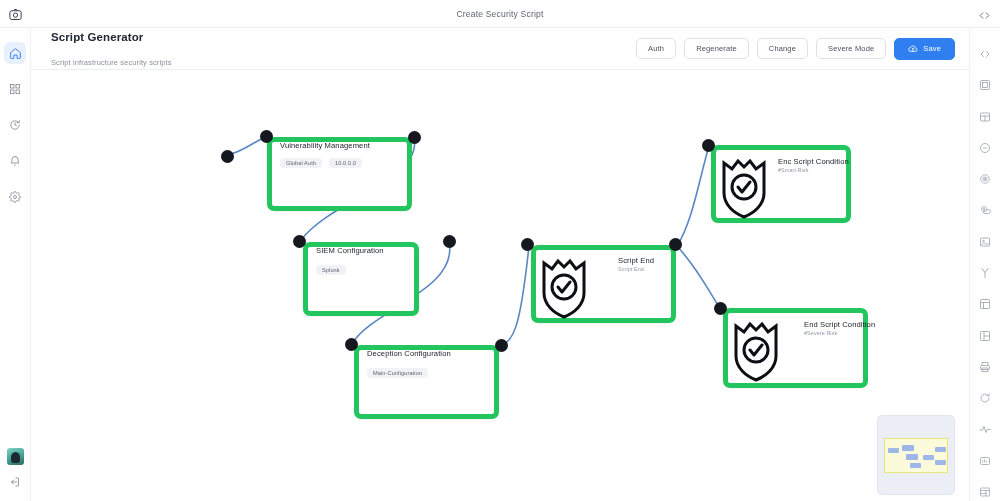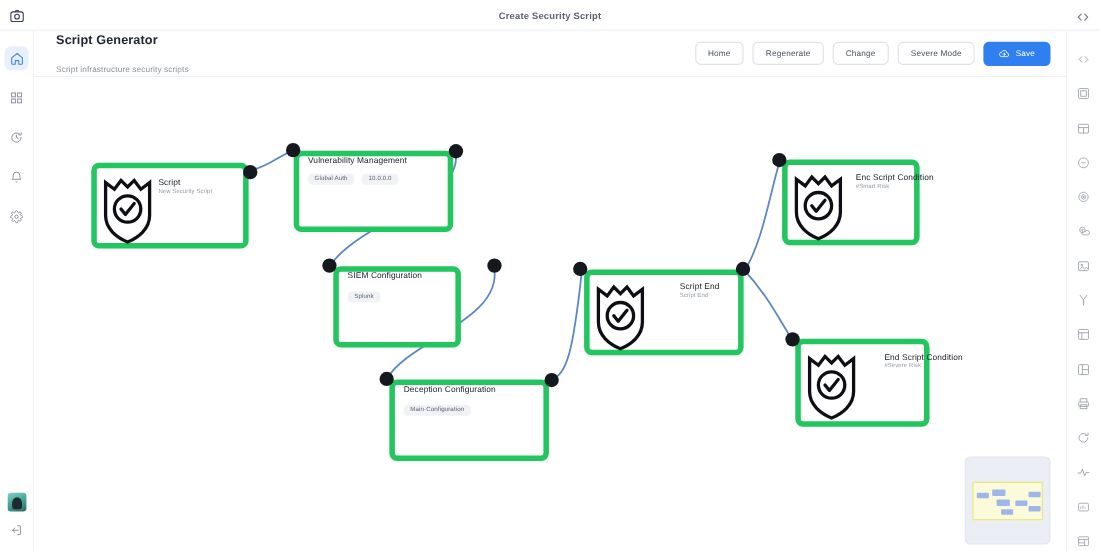--- a/index.html
+++ b/index.html
@@ -10,21 +10,21 @@
     overflow: hidden;
   }
   .app { position: relative; width: 1000px; height: 501px; background:#fff; }
 
   
   .topstrip {
     position:absolute; left:0; top:0; width:1000px; height:28px;
     border-bottom:1px solid #eceef1; background:#fff;
     display:flex; align-items:center; justify-content:center;
   }
-  .topstrip-title { font-size:8.5px; color:#5c6370; letter-spacing:.2px;font-weight:bold; }
+  .topstrip-title { font-size:8.5px; color:#5c6370; letter-spacing:.2px; }
   .topstrip-left-icon {
     position:absolute; left:6px; top:5px; width:19px; height:19px;
     display:flex; align-items:center; justify-content:center;
   }
   .topstrip-right-icon {
     position:absolute; right:7px; top:6px; width:18px; height:18px;
     display:flex; align-items:center; justify-content:center;
   }
 
   
@@ -294,21 +294,21 @@
         </svg>
     </div>
   </div>
 
   <div class="header">
     <div class="header-titles">
       <div class="page-title">Script Generator</div>
       <div class="page-sub">Script infrastructure security scripts</div>
     </div>
     <div class="header-actions">
-      <button class="btn">Home</button>
+      <button class="btn">Auth</button>
       <button class="btn">Regenerate</button>
       <button class="btn">Change</button>
       <button class="btn">Severe Mode</button>
       <button class="btn btn-primary">
         <span>
           <svg width="10" height="10" viewBox="0 0 24 24" fill="none" stroke="#ffffff" stroke-width="1.9" stroke-linecap="round" stroke-linejoin="round">
             <path d="M17.5 18a4 4 0 0 0 .3-8 6 6 0 0 0-11.6-1.6A4.2 4.2 0 0 0 6.5 18z"></path>
             <polyline points="9.5,13 12,10.5 14.5,13"></polyline>
               <line x1="12" y1="10.5" x2="12" y2="16.5"></line>
           </svg>
@@ -328,31 +328,20 @@
 
       <path d="M418,172 C428,220 340,240 321,274" stroke="#5b86c4" stroke-width="1.6" fill="none"></path>
 
       <path d="M470,275 C484,272 490,250 498,176" stroke="#5b86c4" stroke-width="1.6" fill="none"></path>
 
       <path d="M646,176 C662,150 668,110 678,76" stroke="#5b86c4" stroke-width="1.6" fill="none"></path>
 
       <path d="M646,176 C668,200 678,222 690,240" stroke="#5b86c4" stroke-width="1.6" fill="none"></path>
     </svg>
 
-    <div class="node" style="left:52px; top:78px; width:143px; height:78px;">
-      <span class="node-shield" style="left:4px; top:5px;">
-        <svg width="48" height="66" viewBox="0 0 48 66" fill="none" stroke="#0d0f14" stroke-width="3">
-          <path d="M4 8 L4 38 C4 50 14 58 24 62 C34 58 44 50 44 38 L44 8 L36 14 L30 6 L24 12 L18 6 L12 14 Z"></path>
-          <circle cx="24" cy="32" r="12"></circle>
-            <polyline points="18,32 22,37 30,27" stroke-linecap="round" stroke-linejoin="round"></polyline>
-        </svg>
-      </span>
-      <span class="node-title" style="left:56px; top:8px;">Script</span>
-      <span class="node-sub" style="left:56px; top:18px;">New Security Script</span>
-    </div>
     <div class="port" style="left:190px; top:80px;"></div>
 
     <div class="node" style="left:236px; top:67px; width:145px; height:74px;">
       <span class="node-title" style="left:8px; top:-1px;">Vulnerability Management</span>
       <div class="tagrow" style="left:8px; top:16px;">
         <span class="tag">Global Auth</span>
         <span class="tag">10.0.0.0</span>
       </div>
     </div>
     <div class="port" style="left:229px; top:60px;"></div>
@@ -383,34 +372,34 @@
           <circle cx="24" cy="32" r="12"></circle>
             <polyline points="18,32 22,37 30,27" stroke-linecap="round" stroke-linejoin="round"></polyline>
         </svg>
       </span>
       <span class="node-title" style="left:82px; top:6px;">Script End</span>
       <span class="node-sub" style="left:82px; top:16px;">Script End</span>
     </div>
     <div class="port" style="left:490px; top:168px;"></div>
     <div class="port" style="left:638px; top:168px;"></div>
 
-    <div class="node" style="left:680px; top:75px; width:125px; height:78px;">
+    <div class="node" style="left:680px; top:75px; width:140px; height:78px;">
       <span class="node-shield" style="left:4px; top:5px;">
         <svg width="48" height="66" viewBox="0 0 48 66" fill="none" stroke="#0d0f14" stroke-width="3">
           <path d="M4 8 L4 38 C4 50 14 58 24 62 C34 58 44 50 44 38 L44 8 L36 14 L30 6 L24 12 L18 6 L12 14 Z"></path>
           <circle cx="24" cy="32" r="12"></circle>
             <polyline points="18,32 22,37 30,27" stroke-linecap="round" stroke-linejoin="round"></polyline>
         </svg>
       </span>
       <span class="node-title" style="left:62px; top:7px;">Enc Script Condition</span>
       <span class="node-sub" style="left:62px; top:17px;">#Smart Risk</span>
     </div>
     <div class="port" style="left:671px; top:69px;"></div>
 
-    <div class="node" style="left:692px; top:238px; width:122px; height:80px;">
+    <div class="node" style="left:692px; top:238px; width:145px; height:80px;">
       <span class="node-shield" style="left:4px; top:5px;">
         <svg width="48" height="66" viewBox="0 0 48 66" fill="none" stroke="#0d0f14" stroke-width="3">
           <path d="M4 8 L4 38 C4 50 14 58 24 62 C34 58 44 50 44 38 L44 8 L36 14 L30 6 L24 12 L18 6 L12 14 Z"></path>
           <circle cx="24" cy="32" r="12"></circle>
             <polyline points="18,32 22,37 30,27" stroke-linecap="round" stroke-linejoin="round"></polyline>
         </svg>
       </span>
       <span class="node-title" style="left:76px; top:7px;">End Script Condition</span>
       <span class="node-sub" style="left:76px; top:17px;">#Severe Risk</span>
     </div>

